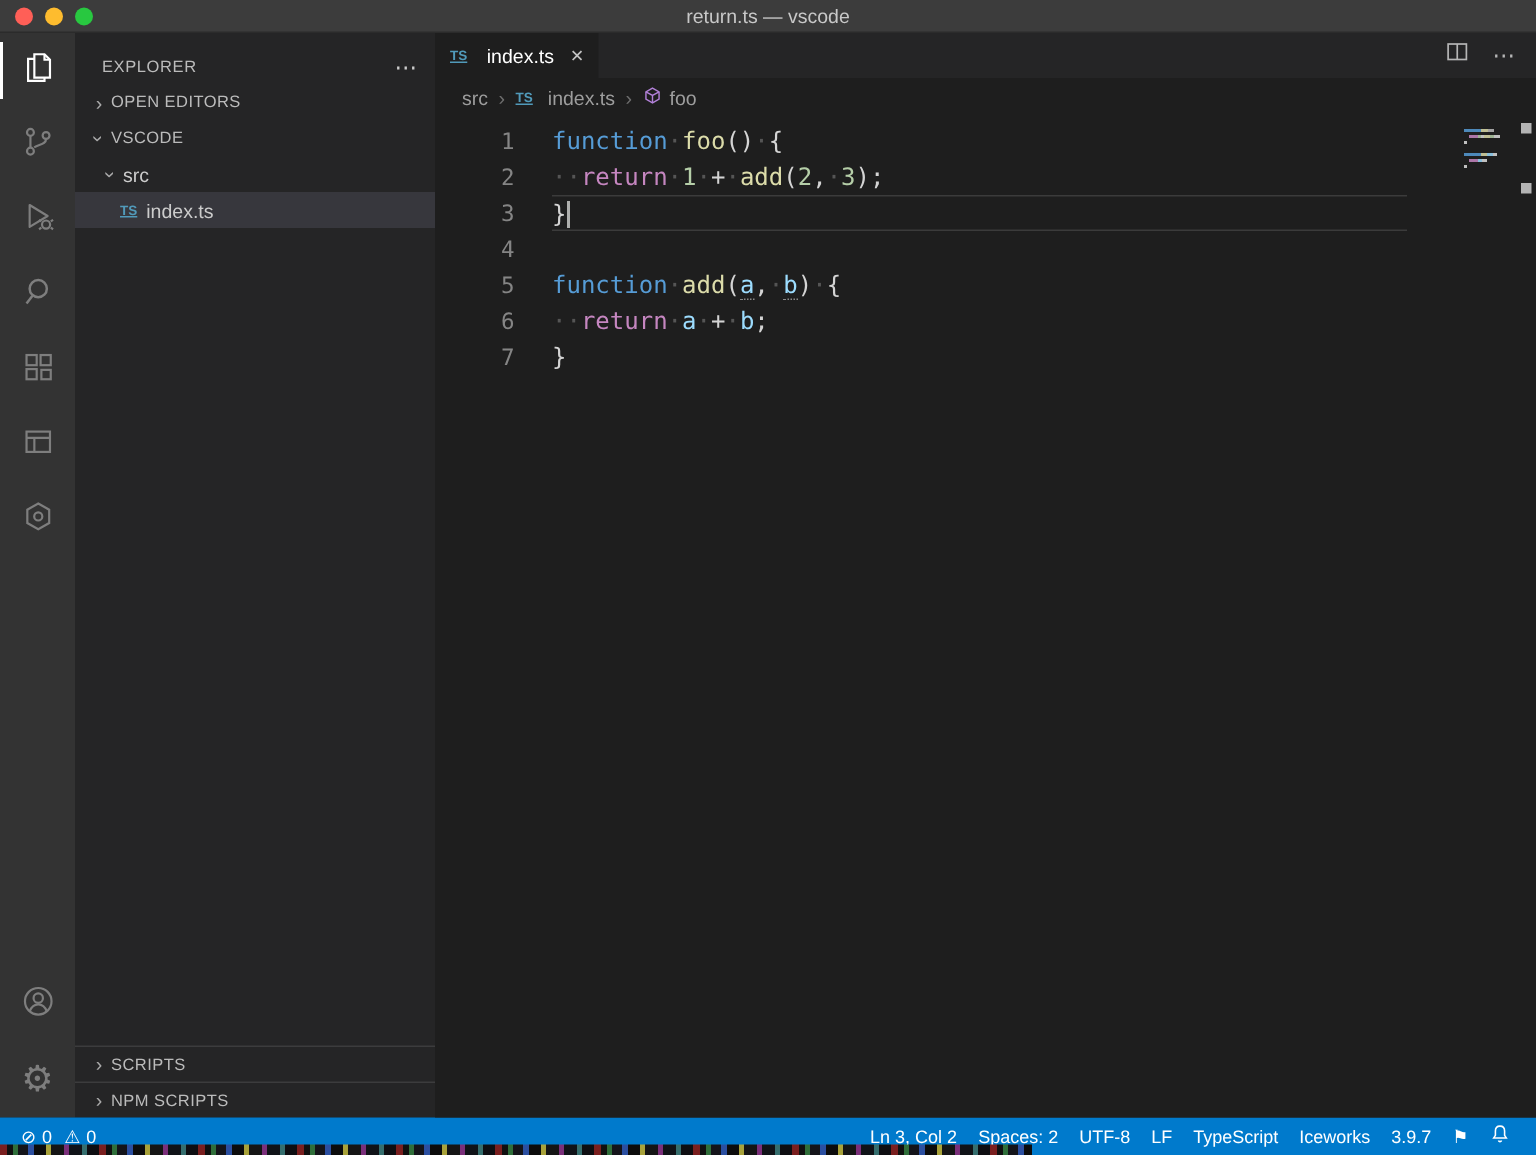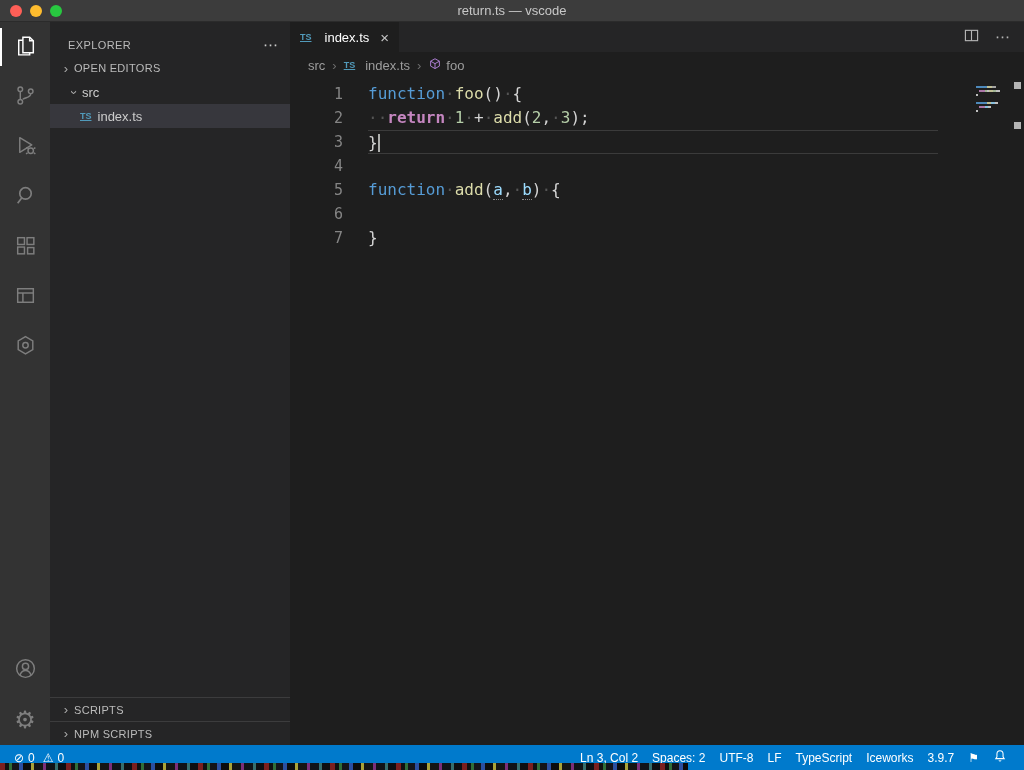--- a/index.html
+++ b/index.html
@@ -59,21 +59,21 @@
 
   
   .code-area { flex:1; position:relative; padding-top:4px;
     font-family:"DejaVu Sans Mono", monospace; font-size:16px; line-height:24px; }
   .code-line { display:flex; height:24px; }
   .ln { width:78px; padding-right:25px; text-align:right; color:#858585; flex:none;
     font-size:15px; }
   .lc { flex:1; white-space:pre; color:#d4d4d4; margin-right:86px; }
   .code-line.current .lc { border-top:1px solid rgba(255,255,255,0.13); border-bottom:1px solid rgba(255,255,255,0.13); }
   .tok.kw { color:#569cd6; }
-  .tok.ctrl { color:#c586c0;font-weight:bold; }
+  .tok.ctrl { color:#c586c0; }
   .tok.fn { color:#dcdcaa; }
   .tok.num { color:#b5cea8; }
   .tok.pl { color:#d4d4d4; }
   .tok.param { color:#9cdcfe; }
   .tok.ws { color:#555555; }
   .tok.underlined { border-bottom:1px dotted #8a8a8a; }
   .tok.cursor { display:inline-block; width:0; border-left:2px solid #aeafad; height:18px; vertical-align:text-bottom; }
 
   
   .minimap { position:absolute; top:8px; right:16px; width:32px; cursor:pointer; }
@@ -195,20 +195,24 @@
       <div class="sb-header">
         <span class="sb-title">EXPLORER</span>
         <span class="sb-header-actions">⋯</span>
       </div>
 
       <div class="sb-row">
         <span class="chev">›</span>
         <span class="sb-section-label">OPEN EDITORS</span>
       </div>
 
+      <div class="sb-row">
+        <span class="chev expanded">›</span>
+        <span class="sb-section-label">VSCODE</span>
+      </div>
 
       <div class="sb-row tree-l1">
         <span class="chev expanded">›</span>
         <span>src</span>
       </div>
 
       <div class="sb-row tree-l2 selected">
         <span class="ts-badge">TS</span>
         <span>index.ts</span>
       </div>
@@ -279,20 +283,21 @@
             <div class="code-line">
               <span class="ln">4</span>
               <span class="lc"></span>
             </div>
             <div class="code-line">
               <span class="ln">5</span>
               <span class="lc"><span class="tok kw">function</span><span class="tok ws">·</span><span class="tok fn">add</span><span class="tok pl">(</span><span class="tok param underlined">a</span><span class="tok pl">,</span><span class="tok ws">·</span><span class="tok param underlined">b</span><span class="tok pl">)</span><span class="tok ws">·</span><span class="tok pl">{</span></span>
             </div>
             <div class="code-line">
               <span class="ln">6</span>
+              <span class="lc"><span class="tok ws">··</span><span class="tok ctrl">return</span><span class="tok ws">·</span><span class="tok param">a</span><span class="tok ws">·</span><span class="tok pl">+</span><span class="tok ws">·</span><span class="tok param">b</span><span class="tok pl">;</span></span>
             </div>
             <div class="code-line">
               <span class="ln">7</span>
               <span class="lc"><span class="tok pl">}</span></span>
             </div>
           </div>
 
         <div class="minimap">
           <div class="mm-row" style="background:linear-gradient(90deg,#569cd6 0 11px,#dcdcaa 11px 16px,#bbbbbb 16px 20px,transparent 20px);"></div>
           <div class="mm-row" style="background:linear-gradient(90deg,transparent 0 3px,#c586c0 3px 9px,#b5cea8 9px 11px,#dddddd 11px 13px,#dcdcaa 13px 17px,#b5cea8 17px 20px,#dddddd 20px 24px,transparent 24px);"></div>

